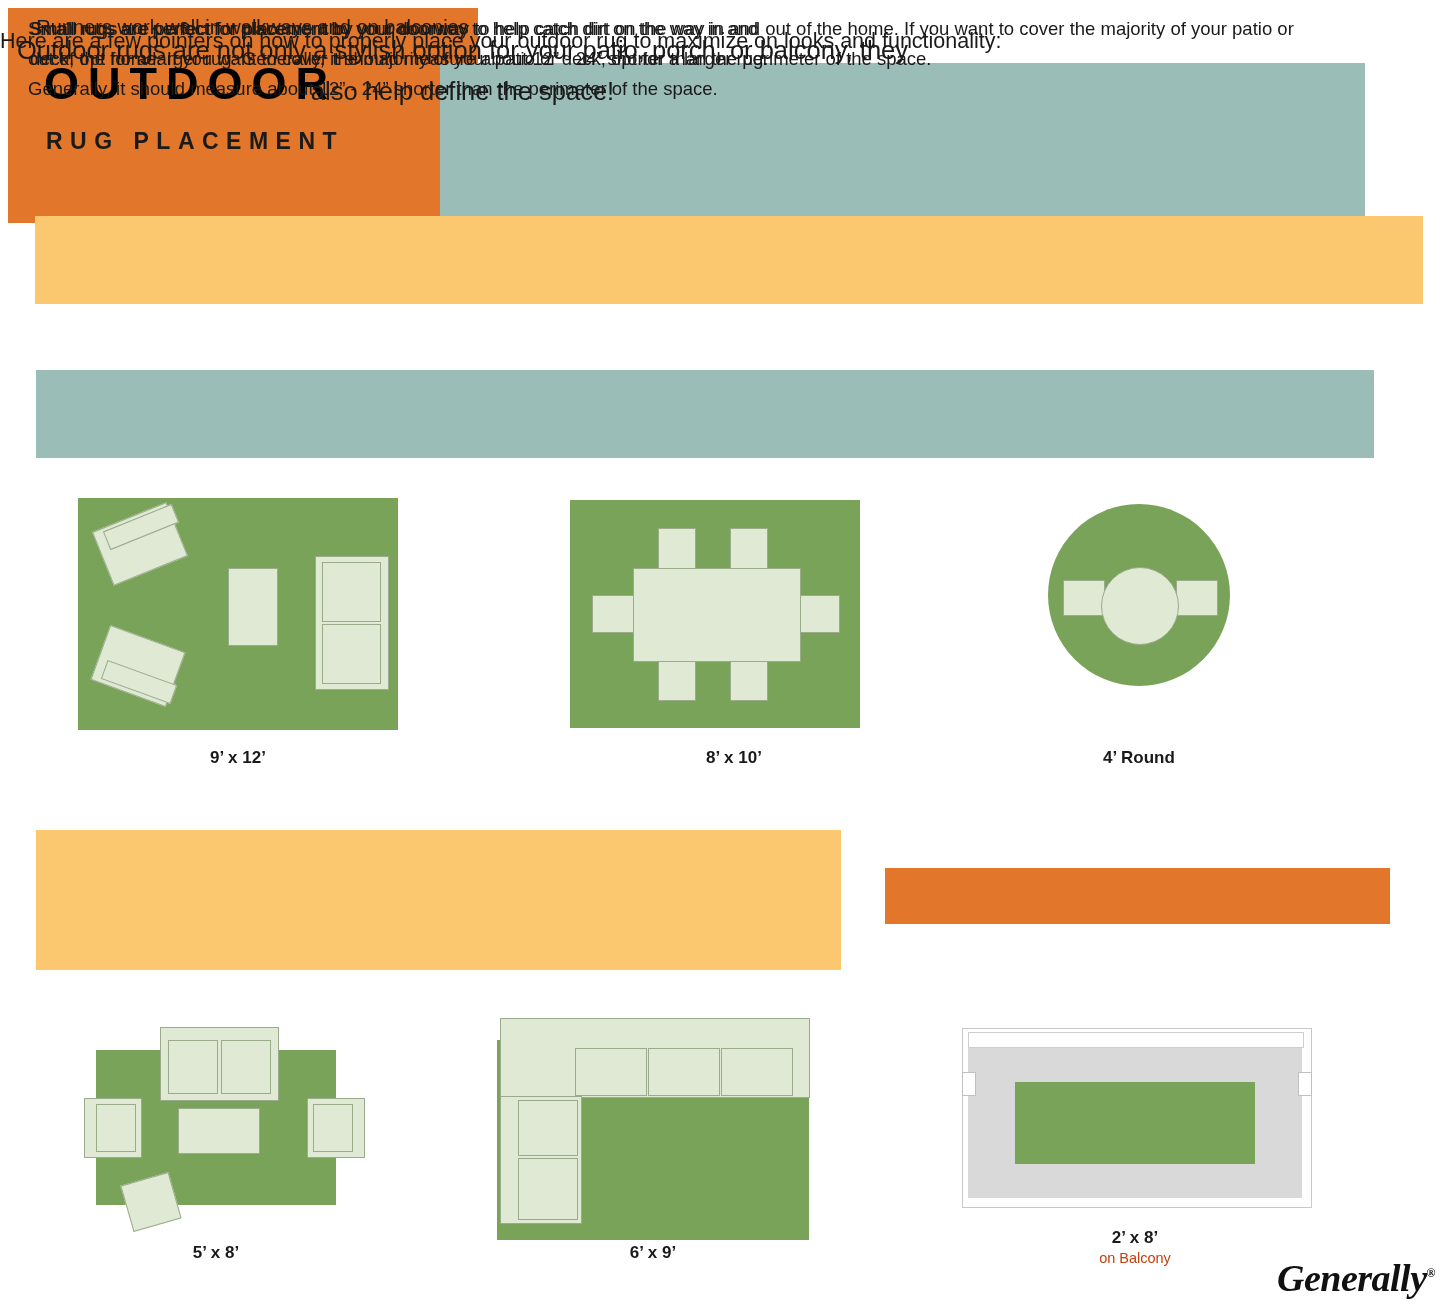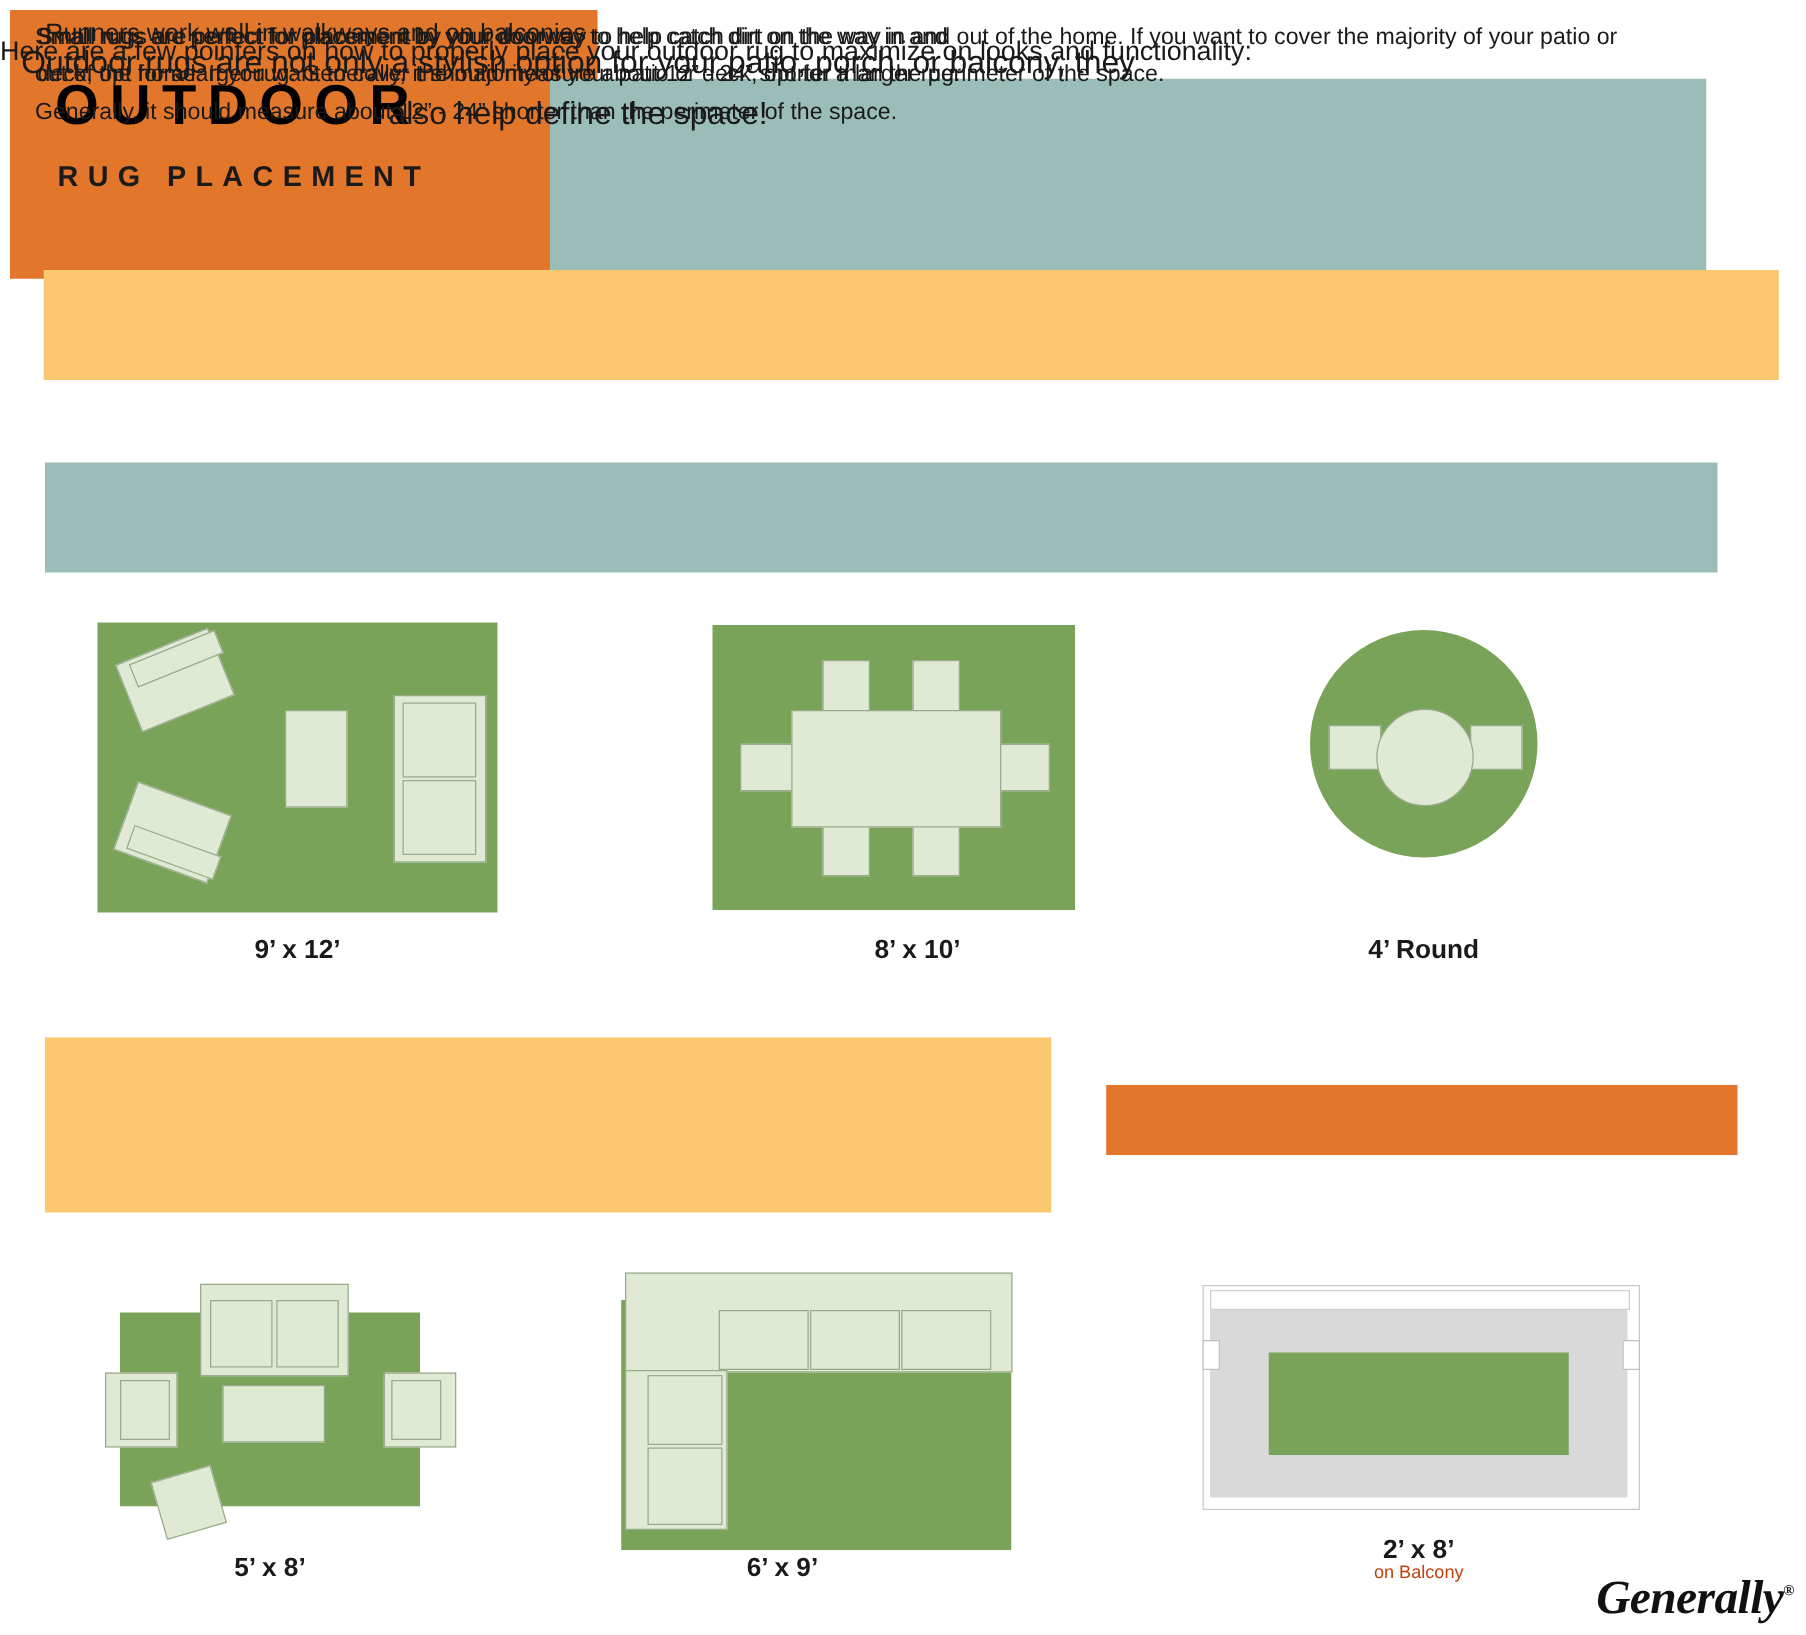--- a/index.html
+++ b/index.html
@@ -117,21 +117,21 @@
     border: 1.6px solid #9aab8c;
   }
   .furn-light {
     position: absolute;
     background: #e9f0e1;
     border: 1.6px solid #9aab8c;
   }
   .caption {
     position: absolute;
     text-align: center;
-    font-size: 21px;
+    font-size: 17px;
     font-weight: bold;
     color: #1a1a1a;
   }
   .caption-sub {
     position: absolute;
     text-align: center;
     font-size: 14.5px;
     color: #c2410c;
   }
 
@@ -273,21 +273,21 @@
   <div class="rug" style="left:497px; top:1040px; width:312px; height:200px;"></div>
 
   <div class="furn" style="left:500px; top:1018px; width:308px; height:78px;"></div>
   <div class="furn" style="left:575px; top:1048px; width:70px; height:46px;"></div>
   <div class="furn" style="left:648px; top:1048px; width:70px; height:46px;"></div>
   <div class="furn" style="left:721px; top:1048px; width:70px; height:46px;"></div>
 
   <div class="furn" style="left:500px; top:1096px; width:80px; height:126px;"></div>
   <div class="furn" style="left:518px; top:1100px; width:58px; height:54px;"></div>
   <div class="furn" style="left:518px; top:1158px; width:58px; height:60px;"></div>
-  <div class="caption" style="left:546px; top:1243px; width:160px;">6’ x 9’</div>
+  <div class="caption" style="left:573px; top:1243px; width:160px;">6’ x 9’</div>
 </div>
 
 <div>
   <div class="furn-light" style="left:962px; top:1028px; width:348px; height:178px; background:#ffffff; border:1.6px solid #c9c9c9;"></div>
   <div style="position:absolute; left:968px; top:1046px; width:334px; height:152px; background:#d9d9d9;"></div>
   <div style="position:absolute; left:968px; top:1032px; width:334px; height:14px; background:#ffffff; border:1px solid #cfcfcf;"></div>
   <div style="position:absolute; left:962px; top:1072px; width:12px; height:22px; background:#ffffff; border:1.4px solid #c0c0c0;"></div>
   <div style="position:absolute; left:1298px; top:1072px; width:12px; height:22px; background:#ffffff; border:1.4px solid #c0c0c0;"></div>
   <div class="rug" style="left:1015px; top:1082px; width:240px; height:82px;"></div>
   <div class="caption" style="left:1055px; top:1228px; width:160px;">2’ x 8’</div>

